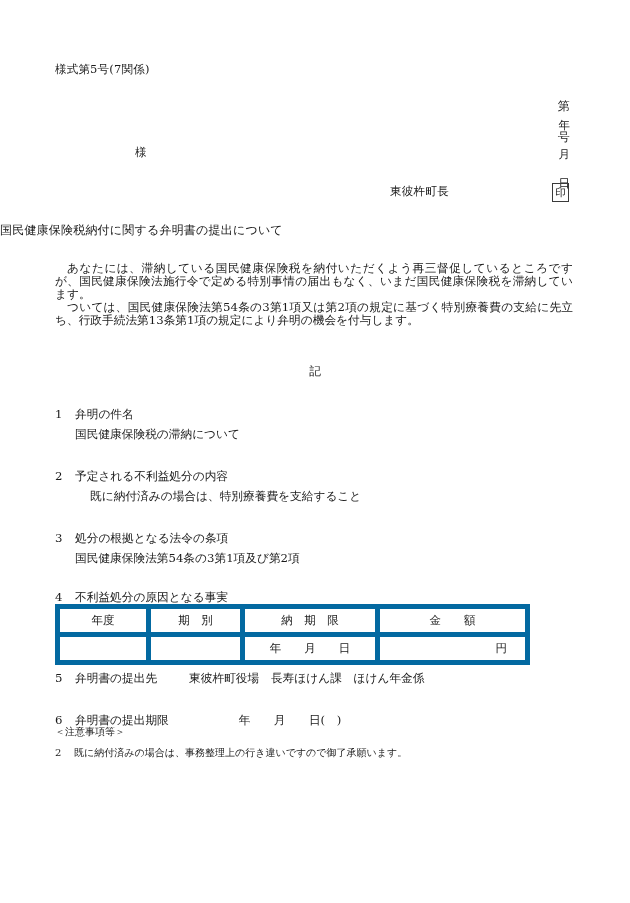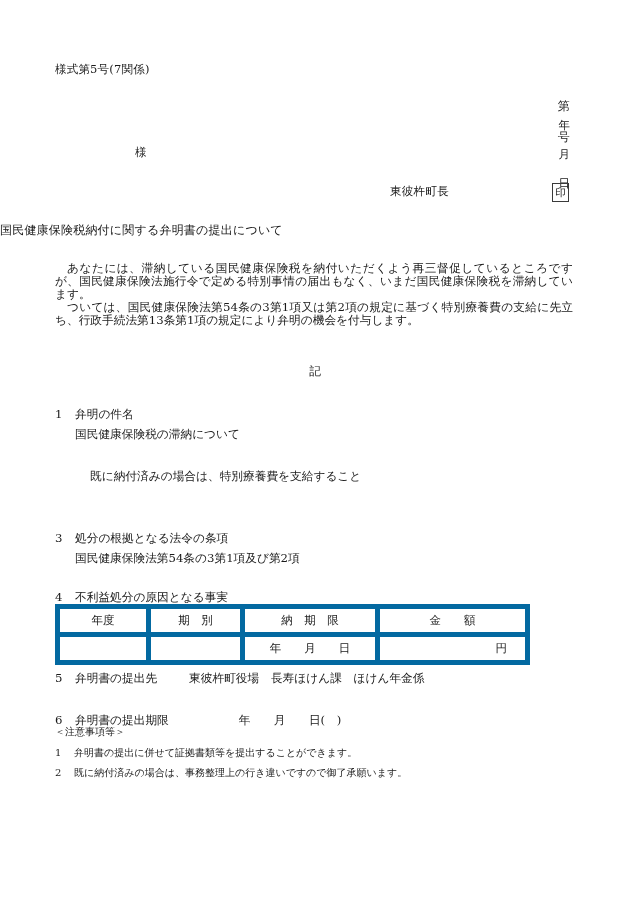--- a/index.html
+++ b/index.html
@@ -220,20 +220,21 @@
   </div>
 
   <div class="abs" id="ki-mark">記</div>
 
   <div class="section" id="section-1">
     <span class="sec-head"><span class="sec-num">1</span><span>弁明の件名</span></span>
     <span class="sec-sub sub-indent-1">国民健康保険税の滞納について</span>
   </div>
 
   <div class="section" id="section-2">
+    <span class="sec-head"><span class="sec-num">2</span><span>予定される不利益処分の内容</span></span>
     <span class="sec-sub sub-indent-2">既に納付済みの場合は、特別療養費を支給すること</span>
   </div>
 
   <div class="section" id="section-3">
     <span class="sec-head"><span class="sec-num">3</span><span>処分の根拠となる法令の条項</span></span>
     <span class="sec-sub sub-indent-1">国民健康保険法第54条の3第1項及び第2項</span>
   </div>
 
   <div class="section" id="section-4">
     <span class="sec-head"><span class="sec-num">4</span><span>不利益処分の原因となる事実</span></span>
@@ -267,17 +268,16 @@
   <div class="section" id="section-5">
     <span class="sec-head"><span class="sec-num">5</span><span>弁明書の提出先</span><span class="inline-gap-1"></span><span>東彼杵町役場　長寿ほけん課　ほけん年金係</span></span>
   </div>
 
   <div class="section" id="section-6">
     <span class="sec-head"><span class="sec-num">6</span><span>弁明書の提出期限</span><span class="inline-gap-2"></span><span>年　　月　　日(　)</span></span>
   </div>
 
   <div id="notes-block">
     <span class="notes-title">＜注意事項等＞</span>
-    <span class="note-item"><span class="note-num">1</span><span>弁明書の提出に併せて証拠書類等を提出することができます。</span></span>
     <span class="note-item"><span class="note-num">2</span><span>既に納付済みの場合は、事務整理上の行き違いですので御了承願います。</span></span>
   </div>
 
 </div>
 
 </body></html>

